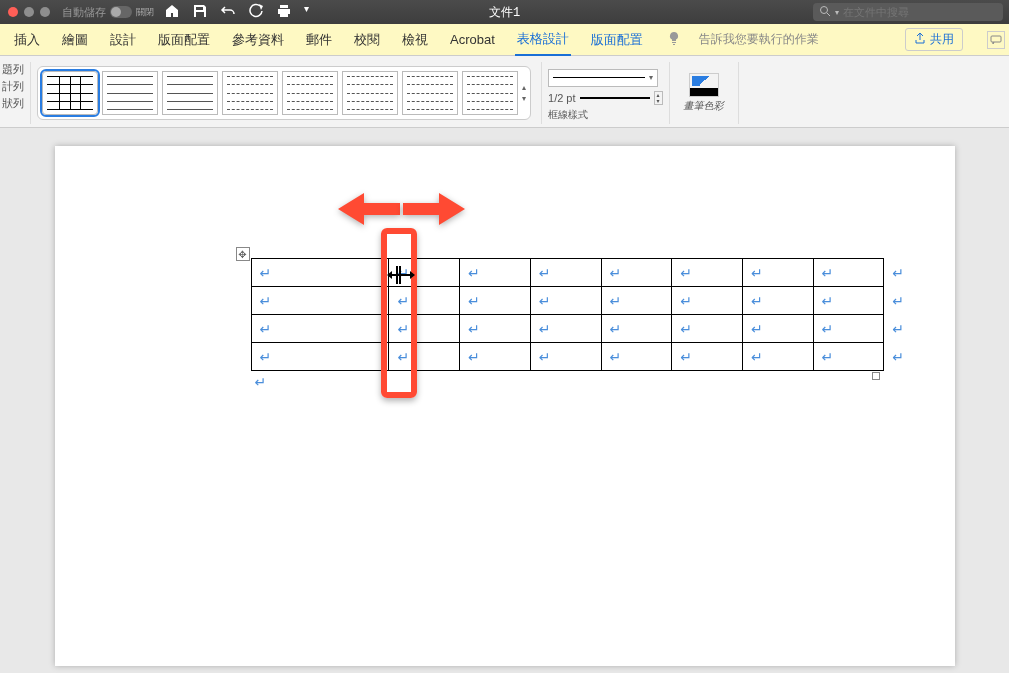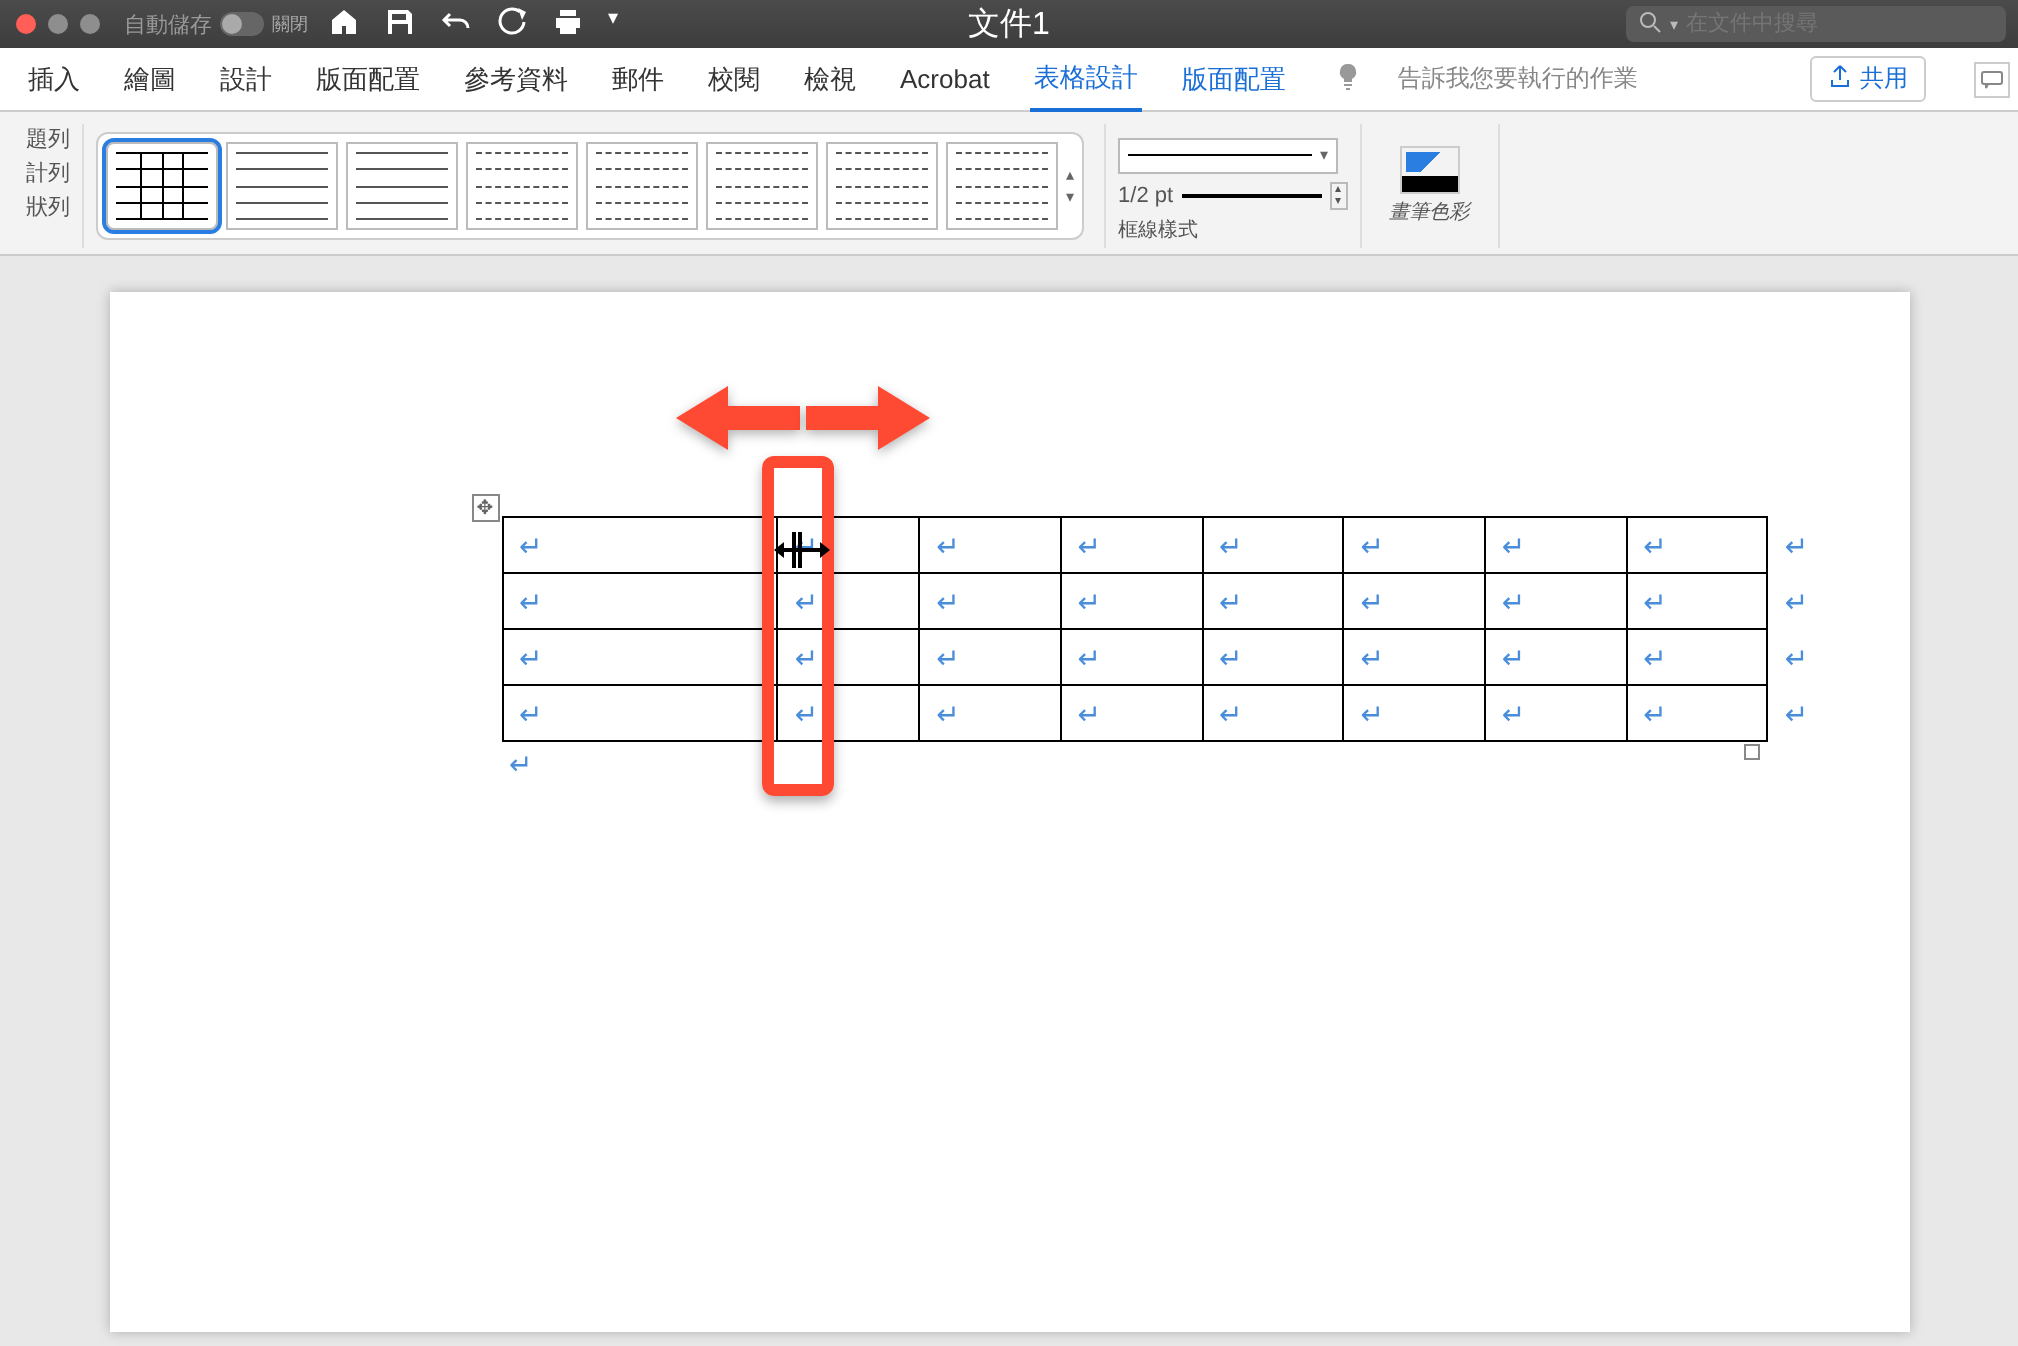--- a/index.html
+++ b/index.html
@@ -11,26 +11,26 @@
 .dot { width: 10px; height: 10px; border-radius: 50%; }
 .dot.close { background: #ff5f57; }
 .dot.min { background: #8e8e8e; }
 .dot.max { background: #8e8e8e; }
 .autosave { margin-left: 12px; color: #999; display:flex; align-items:center; gap:4px;}
 .autosave .pill { width: 22px; height: 12px; border-radius: 6px; background: #666; position: relative; }
 .autosave .pill::after { content:''; position:absolute; width:10px; height:10px; border-radius:50%; background:#aaa; top:1px; left:1px; }
 .autosave .off { font-size:9px; color:#aaa; }
 .tb-icons { display:flex; gap:12px; margin-left:10px; color:#fff; font-size:14px; }
 .tb-icons span { cursor:pointer; }
-.doc-title { position:absolute; left:50%; transform:translateX(-50%); color:#fff; font-size:16px; }
+.doc-title { position:absolute; left:50%; transform:translateX(-50%); color:#fff; font-size:12px;font-family:Liberation Mono, monospace; }
 .searchbox { margin-left:auto; margin-right:6px; background:#5a5a5a; border-radius:4px; height:18px; width:190px; display:flex; align-items:center; padding:0 6px; color:#bbb; font-size:11px; gap:4px;}
 .searchbox input { background:transparent; border:none; outline:none; color:#ddd; font-size:11px; width:100%; }
 
 
-.ribbon-tabs { height: 32px; background:#ffffff; border-bottom:1px solid #ccc; display:flex; align-items:center; padding-left:12px; gap:18px; font-size:13px; color:#333; }
+.ribbon-tabs { height: 32px; background:#fef9c3; border-bottom:1px solid #ccc; display:flex; align-items:center; padding-left:12px; gap:18px; font-size:13px; color:#333; }
 .ribbon-tabs .tab { cursor:pointer; padding:6px 2px; }
 .ribbon-tabs .tab.active { color:#1a6fd6; border-bottom:2px solid #1a6fd6; font-weight:500; }
 .ribbon-tabs .tab.sub { color:#1a6fd6; }
 .ribbon-tabs .bulb { margin-left:4px; color:#888; }
 .ribbon-tabs .tell { color:#888; font-size:12px; }
 .share { margin-left:auto; margin-right:6px; display:flex; align-items:center; gap:4px; border:1px solid #ccc; padding:2px 8px; border-radius:3px; font-size:12px; color:#1a6fd6; }
 
 
 .ribbon { height:72px; background:#f3f3f3; border-bottom:1px solid #ccc; display:flex; align-items:flex-start; padding:6px 0 0 0; font-size:10px; color:#555; }
 .ribbon-group { display:flex; flex-direction:column; align-items:flex-start; padding:0 6px; border-right:1px solid #ddd; height:62px; justify-content:space-around; }
@@ -183,21 +183,21 @@
   </div>
   <div style="width:18px;height:18px;border:1px solid #ccc;margin-right:4px;display:flex;align-items:center;justify-content:center;">
     <svg width="12" height="12" viewBox="0 0 12 12">
         <rect x="1" y="2" width="10" height="6" rx="1" fill="none" stroke="#888"></rect>
         <path d="M4 8l-1 2v-2" fill="none" stroke="#888"></path>
       </svg>
   </div>
 </div>
 
 <div class="ribbon">
-  <div class="ribbon-group nolabel" style="padding-left:15px;">
+  <div class="ribbon-group nolabel" style="padding-left:4px;">
     <label class="chk" style="margin-left:-2px;">
         <span>題列</span>
       </label>
     <label class="chk" style="margin-left:-2px;">
         <span>計列</span>
       </label>
     <label class="chk" style="margin-left:-2px;">
         <span>狀列</span>
       </label>
   </div>

